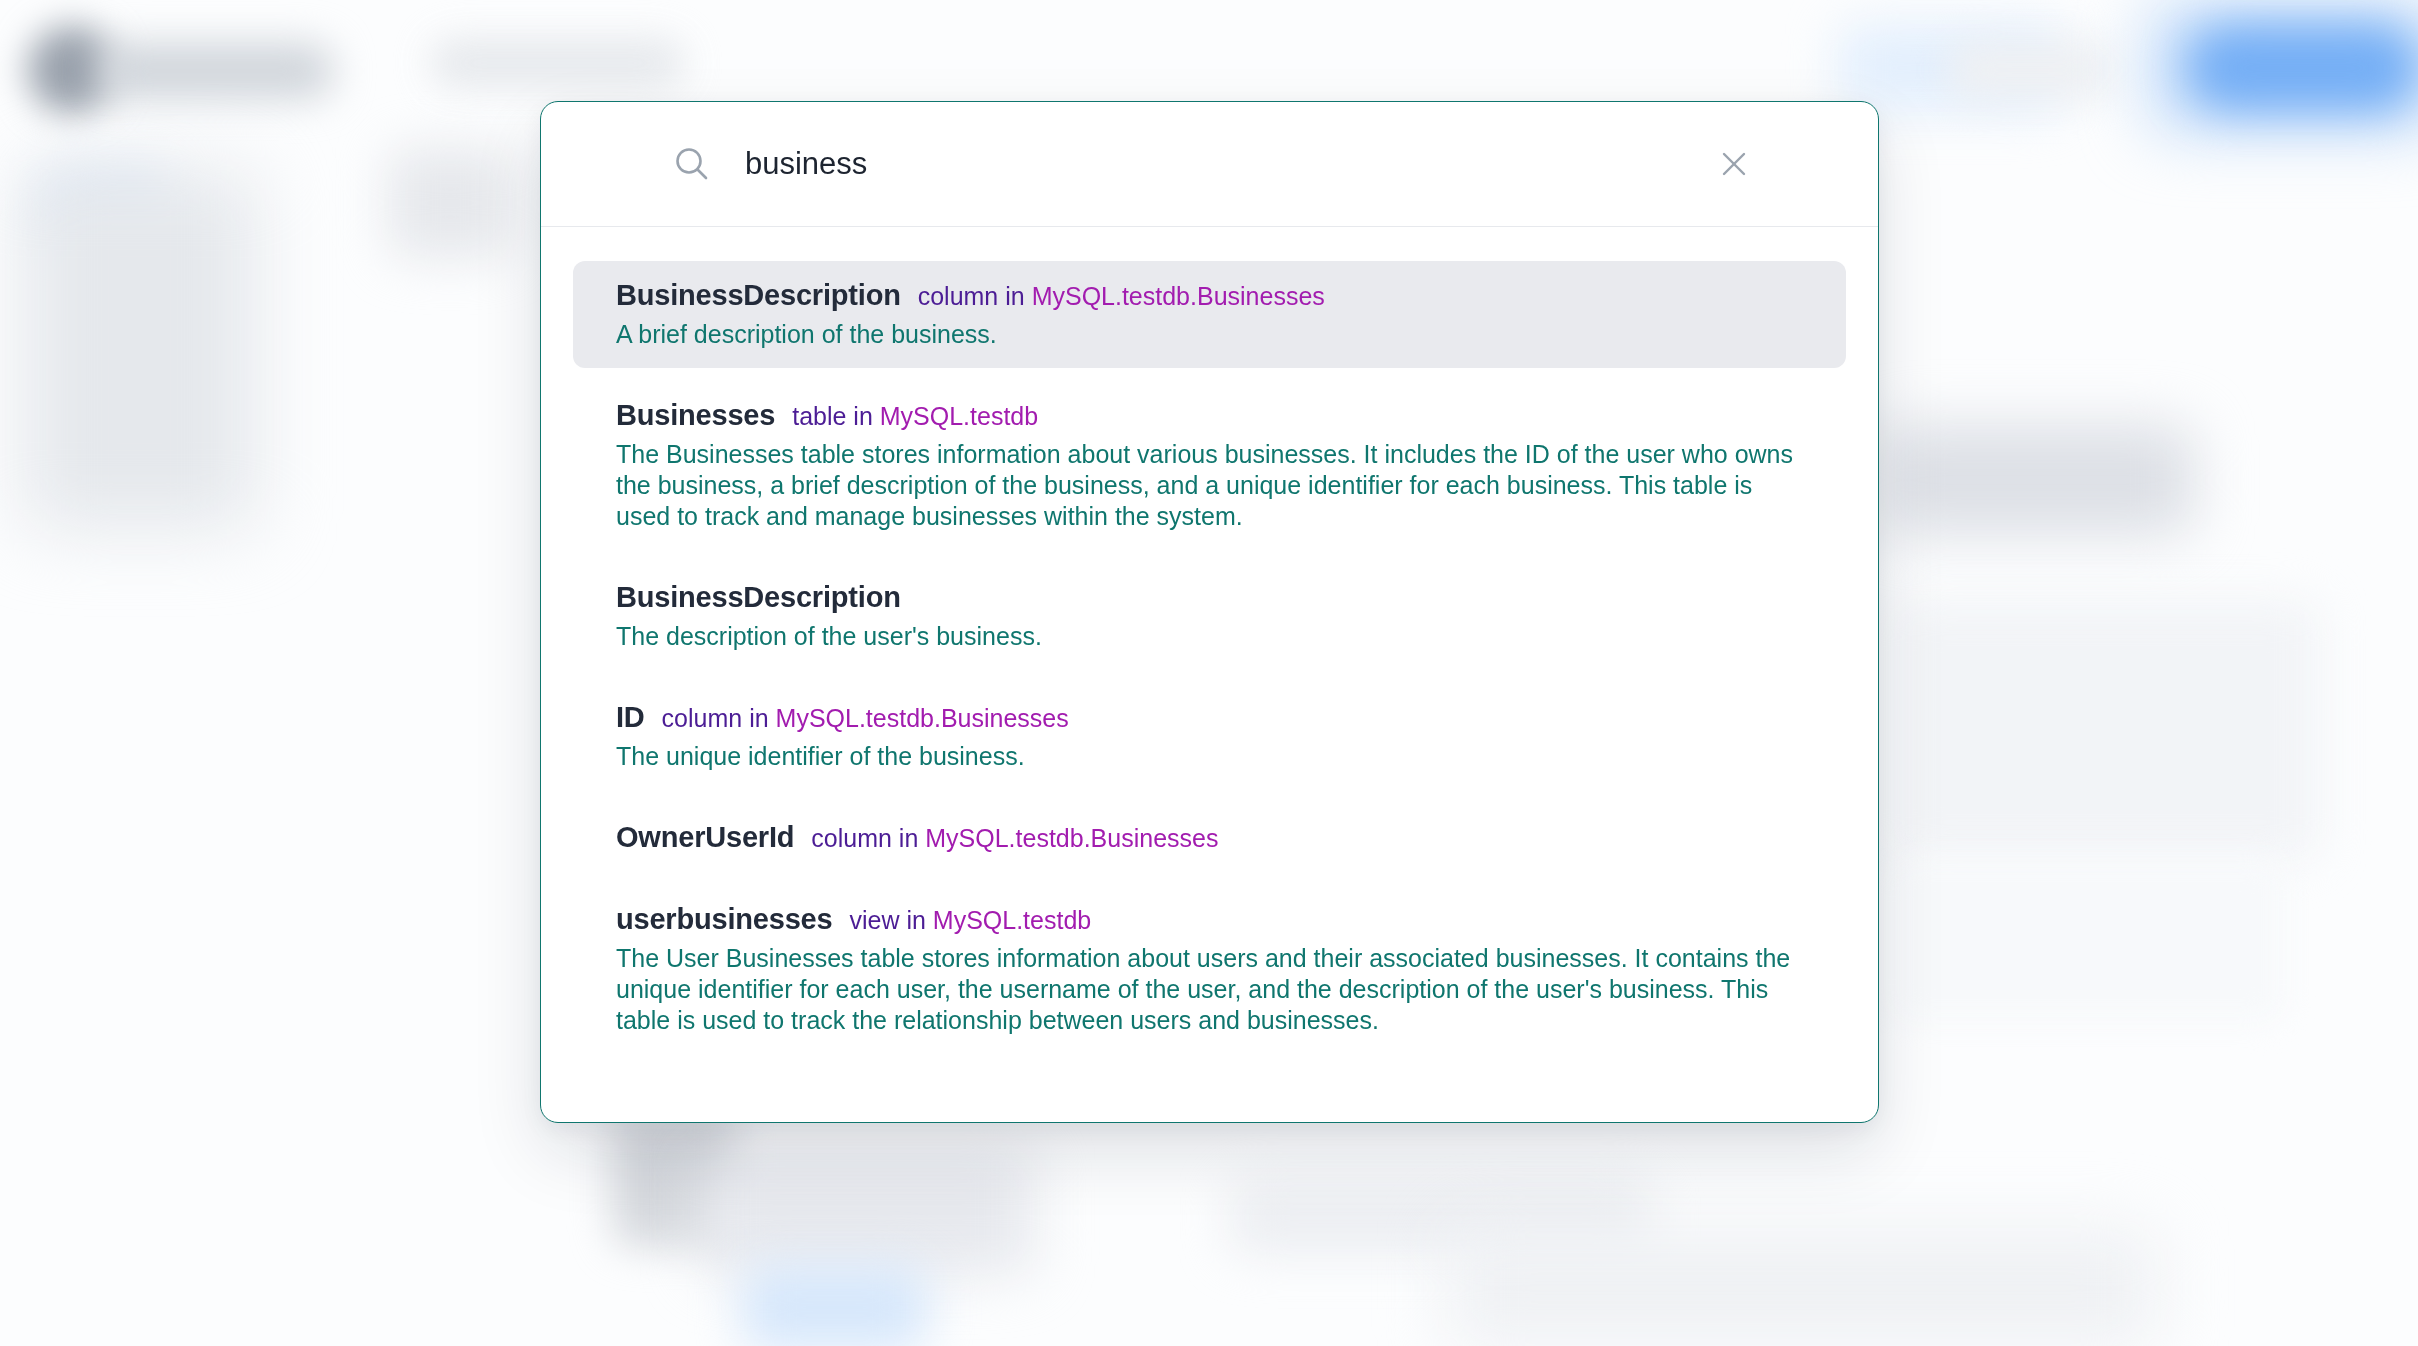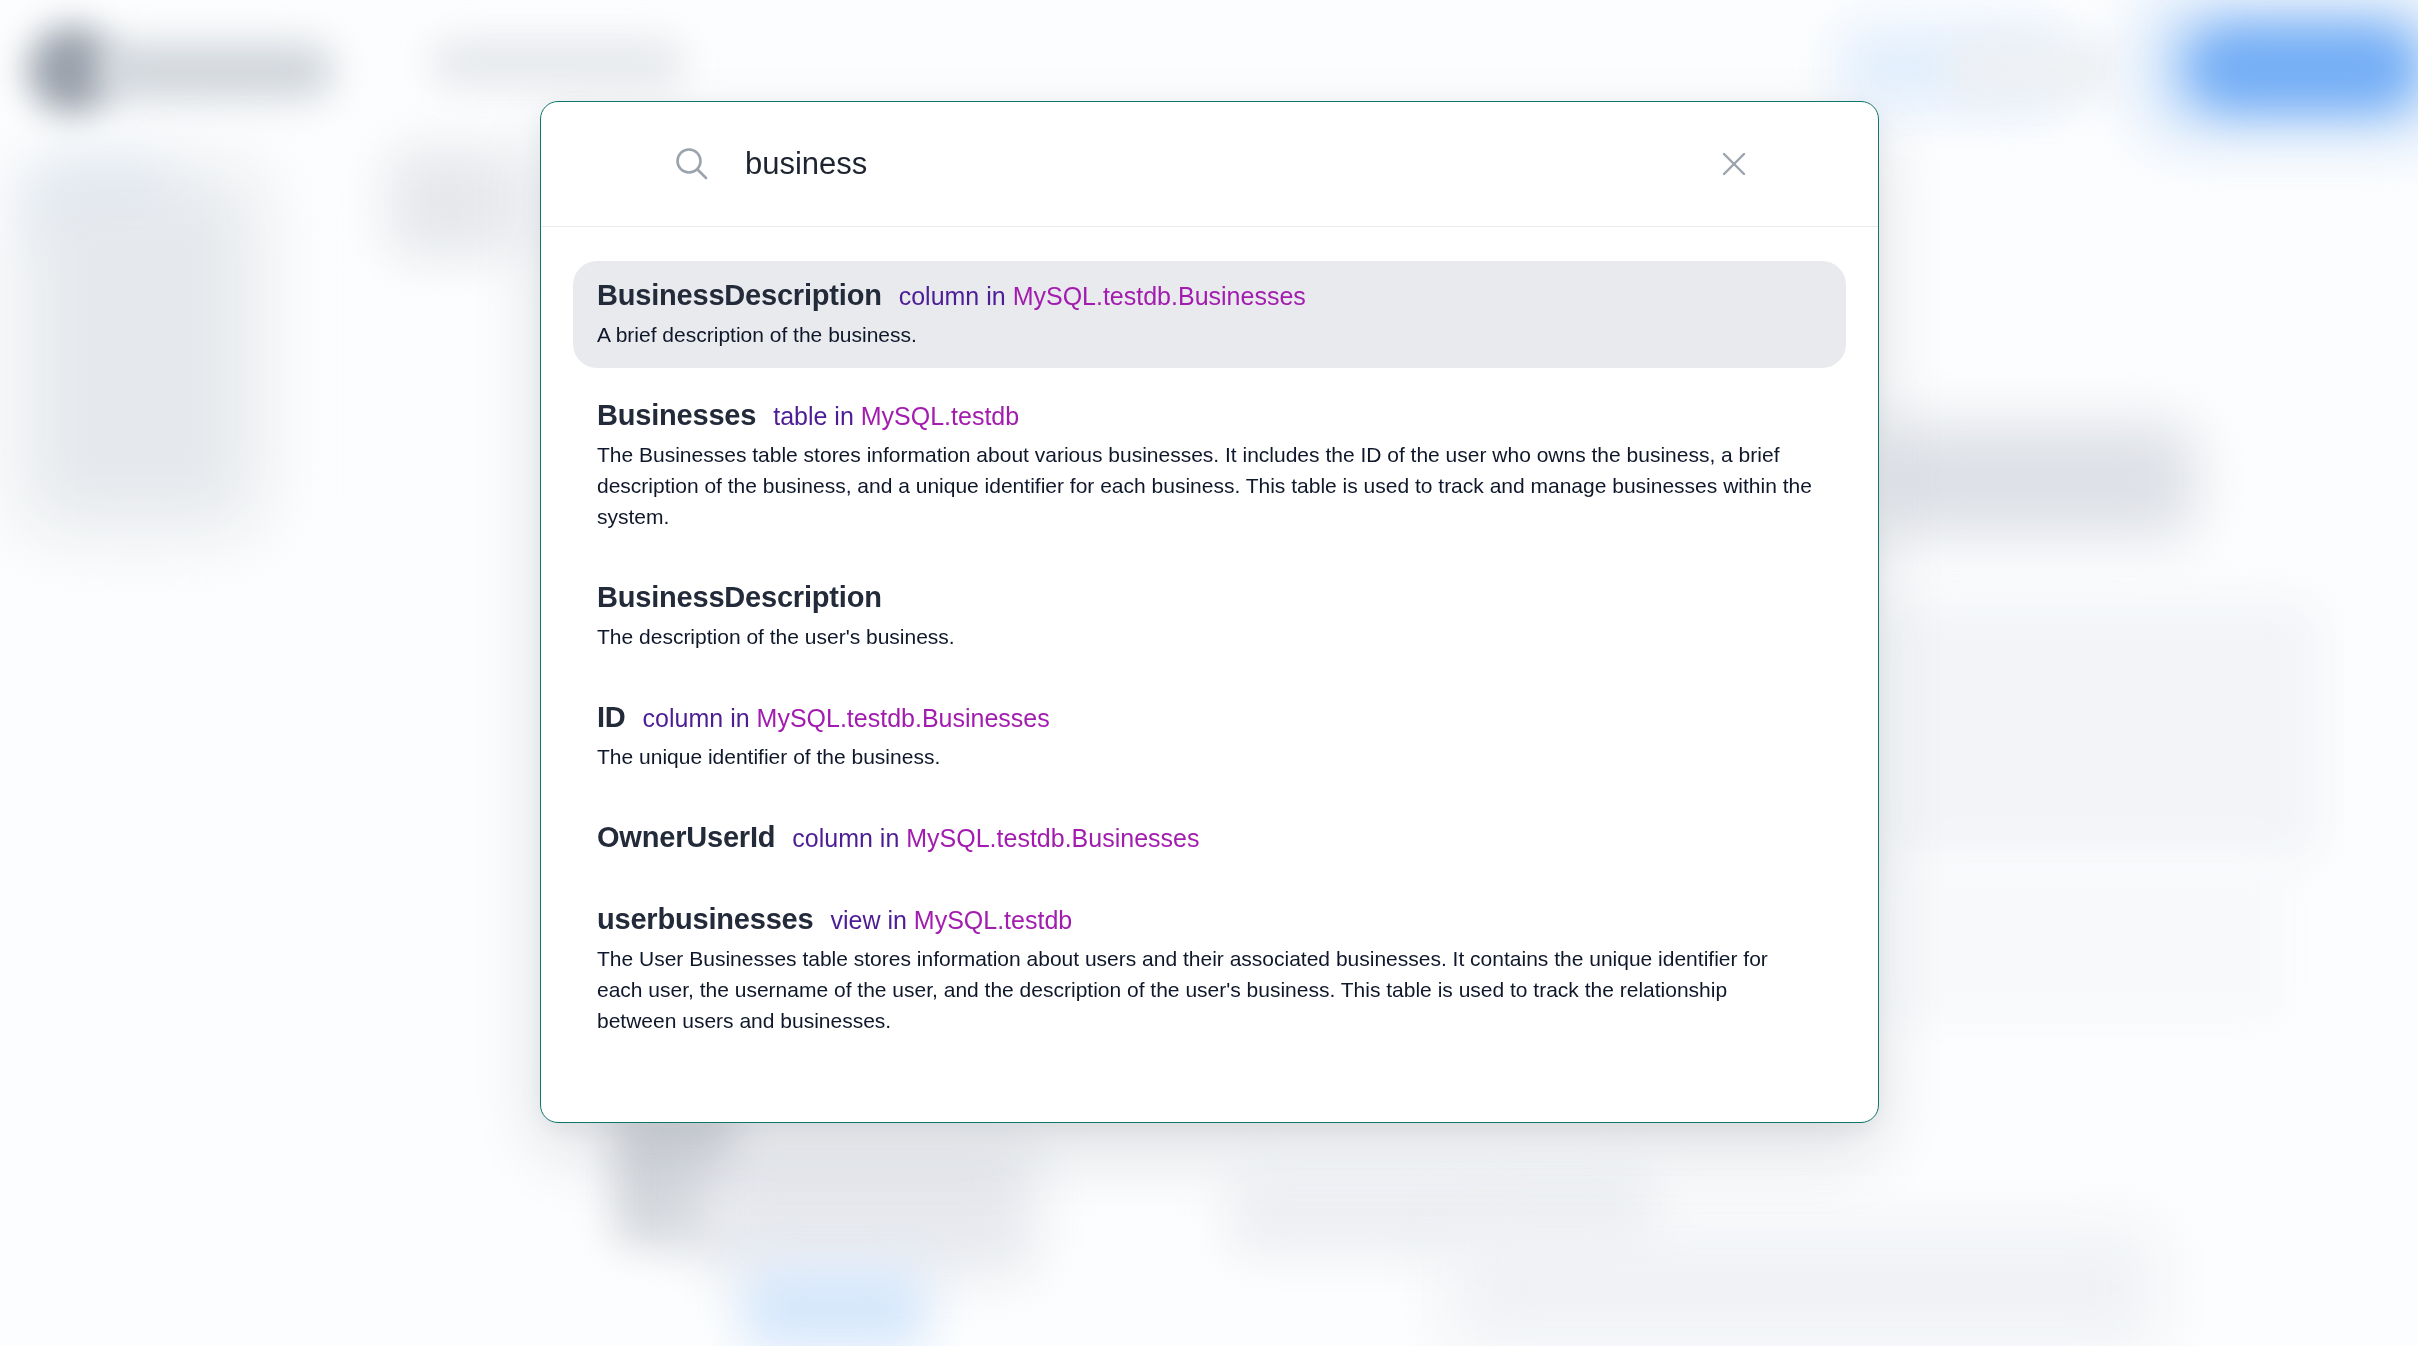--- a/index.html
+++ b/index.html
@@ -75,42 +75,42 @@
   .close-btn svg { width: 32px; height: 32px; }
 
   .divider { height: 1px; background: #e7e9ed; flex: 0 0 1px; }
 
   .results {
     flex: 1;
     padding: 34px 32px 40px 32px;
     overflow: hidden;
   }
   .row {
-    border-radius: 24px;
-    padding: 18px 24px;
+    border-radius: 12px;
+    padding: 18px 43px;
     margin-bottom: 13px;
     cursor: pointer;
   }
   .row.highlighted { background: #e9eaee; }
   .row-head { display: flex; align-items: baseline; }
   .row-title {
     font-size: 29px;
     font-weight: 700;
     color: #232b3a;
     letter-spacing: -0.2px;
     white-space: nowrap;
   }
   .row-meta { font-size: 25px; margin-left: 17px; white-space: nowrap; }
   .row-meta .kind { color: #4c1d95; }
   .row-meta .loc  { color: #a21caf; }
   .row-desc {
     margin-top: 7px;
-    font-size: 21px;
+    font-size: 25px;
     line-height: 31px;
-    color: #0f172a;
+    color: #0f766e;
     max-width: 1215px;
   }
 </style>
 </head>
 <body>
 
 <div class="backdrop">
   <div class="blob b-logo"></div>
   <div class="blob b-logo-text"></div>
   <div class="blob b-breadcrumb"></div>

